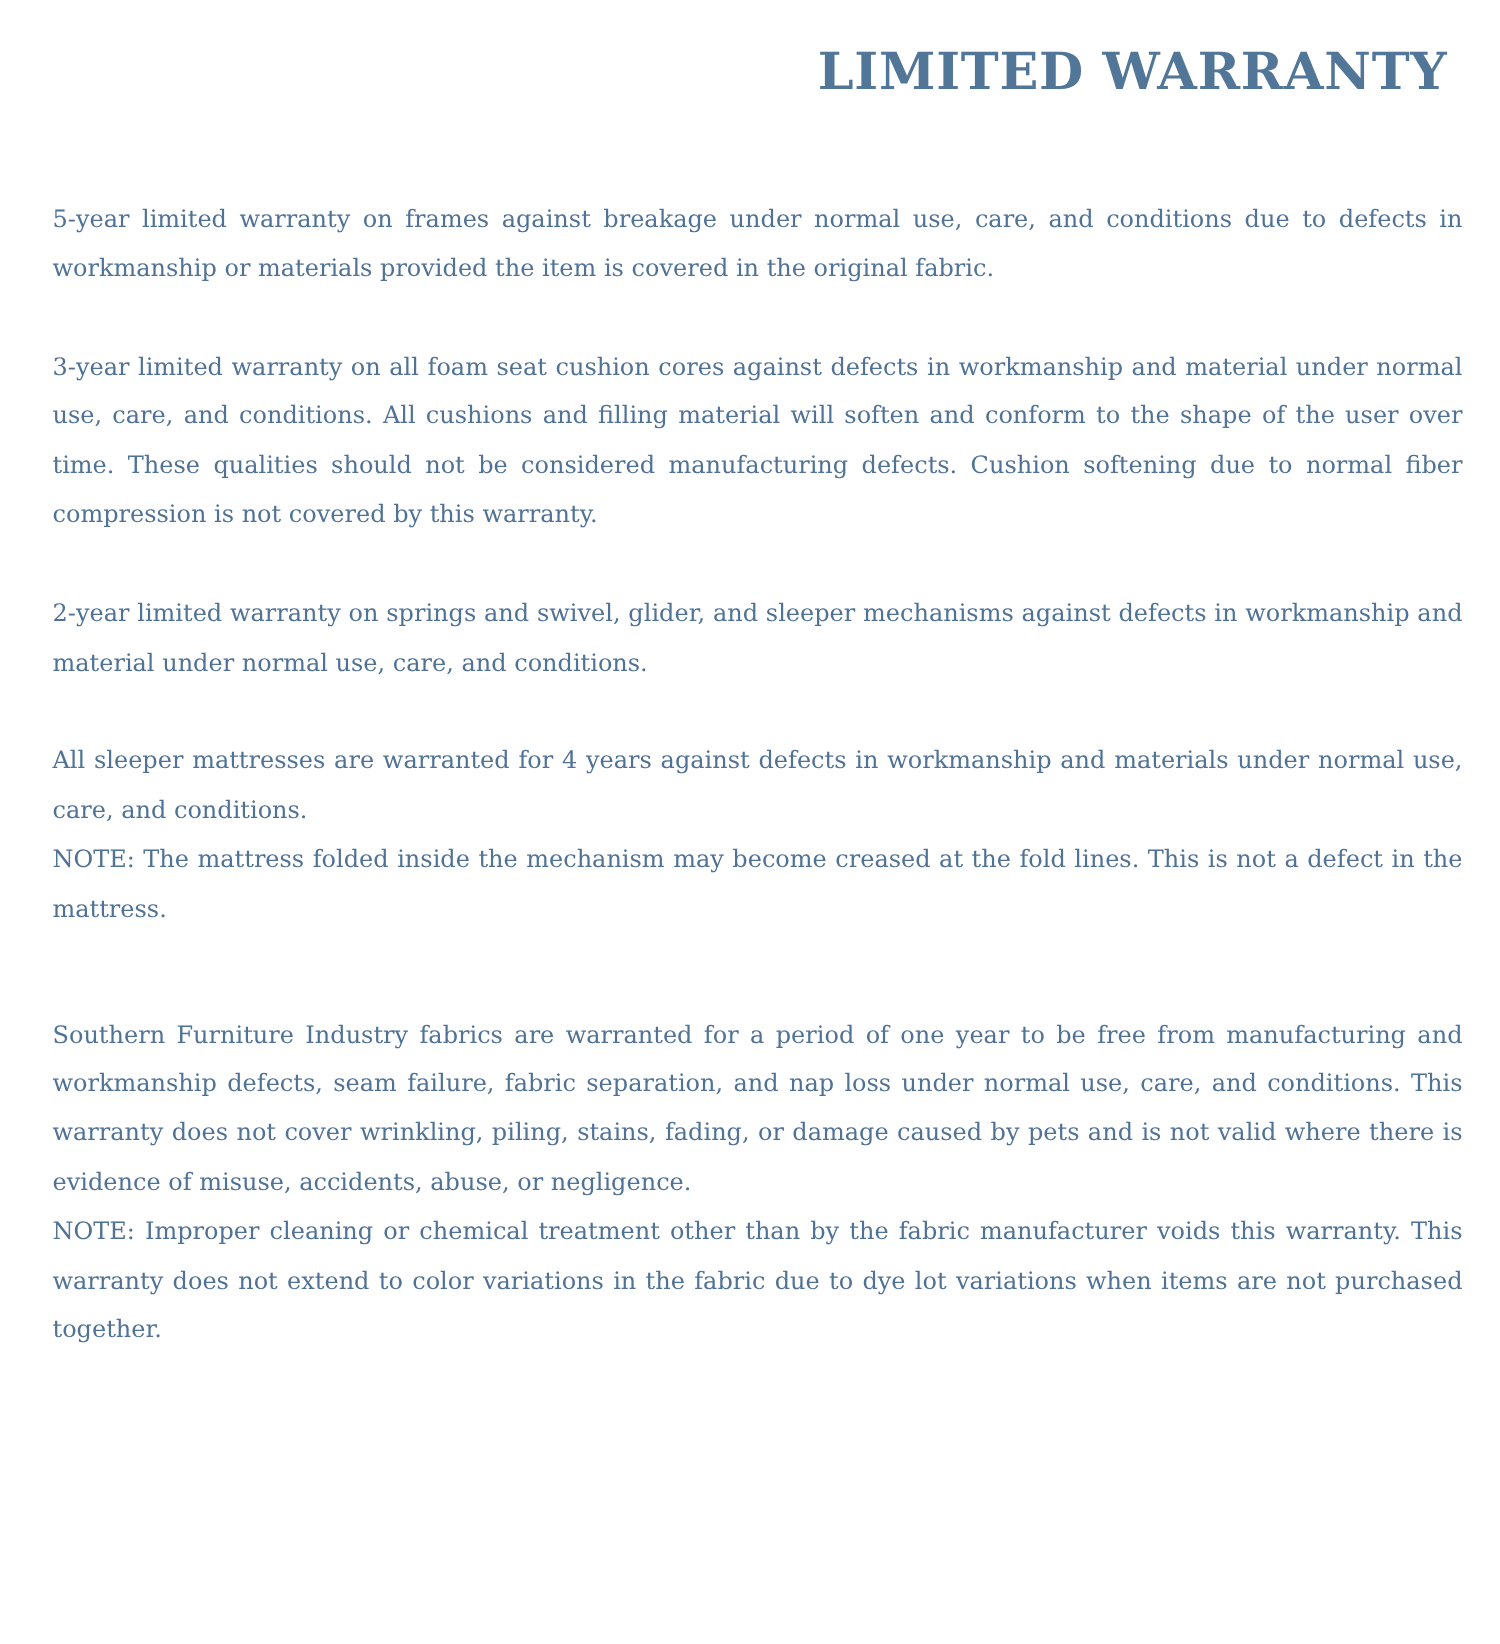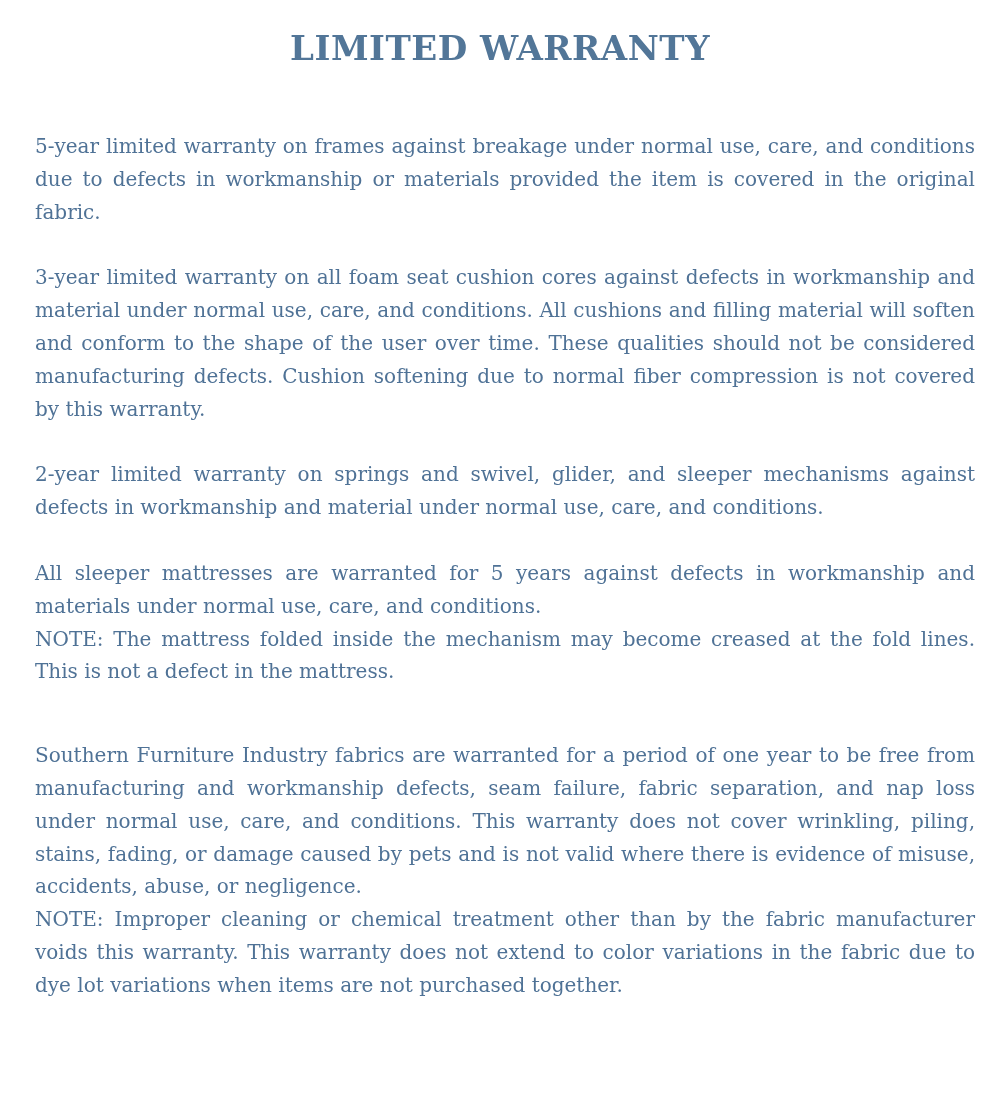--- a/index.html
+++ b/index.html
@@ -14,30 +14,30 @@
     box-sizing: border-box;
     padding: 28px 25px 20px 35px;
     background: #ffffff;
     font-family: "DejaVu Serif", "Liberation Serif", serif;
     color: #4f7296;
     overflow: hidden;
   }
   .doc-title {
     margin: 0 0 62px 0;
     padding-right: 10px;
-    text-align: center;
+    text-align: right;
     font-size: 34px;
     font-weight: bold;
     letter-spacing: 0.5px;
     color: #527698;
     font-family: "DejaVu Serif", "Liberation Serif", serif;
   }
   .doc-body p {
     margin: 0 0 33px 0;
-    font-size: 20px;
+    font-size: 16px;
     line-height: 32.8px;
     text-align: justify;
     white-space: pre-line; 
     color: #4f7296;
   }
   .doc-body p.extra-gap {
     margin-top: 51px;
   }
   .doc-body p:last-child {
     margin-bottom: 0;
@@ -49,19 +49,19 @@
 <div class="page">
   <h1 class="doc-title">LIMITED WARRANTY</h1>
 
   <div class="doc-body">
     <p>5-year limited warranty on frames against breakage under normal use, care, and conditions due to defects in workmanship or materials provided the item is covered in the original fabric.</p>
 
     <p>3-year limited warranty on all foam seat cushion cores against defects in workmanship and material under normal use, care, and conditions. All cushions and filling material will soften and conform to the shape of the user over time. These qualities should not be considered manufacturing defects. Cushion softening due to normal fiber compression is not covered by this warranty.</p>
 
     <p>2-year limited warranty on springs and swivel, glider, and sleeper mechanisms against defects in workmanship and material under normal use, care, and conditions.</p>
 
-    <p>All sleeper mattresses are warranted for 5 years against defects in workmanship and materials under normal use, care, and conditions.
+    <p>All sleeper mattresses are warranted for 4 years against defects in workmanship and materials under normal use, care, and conditions.
 NOTE: The mattress folded inside the mechanism may become creased at the fold lines. This is not a defect in the mattress.</p>
 
     <p class="extra-gap">Southern Furniture Industry fabrics are warranted for a period of one year to be free from manufacturing and workmanship defects, seam failure, fabric separation, and nap loss under normal use, care, and conditions. This warranty does not cover wrinkling, piling, stains, fading, or damage caused by pets and is not valid where there is evidence of misuse, accidents, abuse, or negligence.
 NOTE: Improper cleaning or chemical treatment other than by the fabric manufacturer voids this warranty. This warranty does not extend to color variations in the fabric due to dye lot variations when items are not purchased together.</p>
   </div>
 </div>
 
 </body></html>

